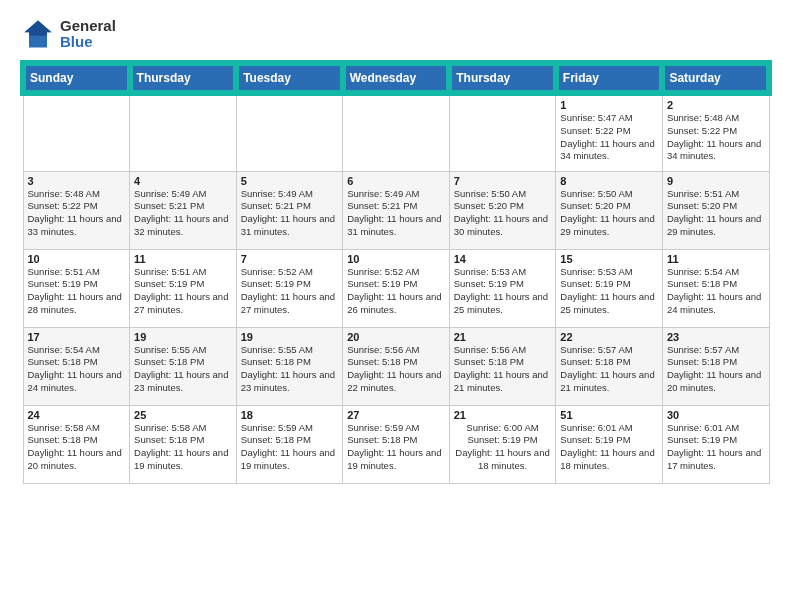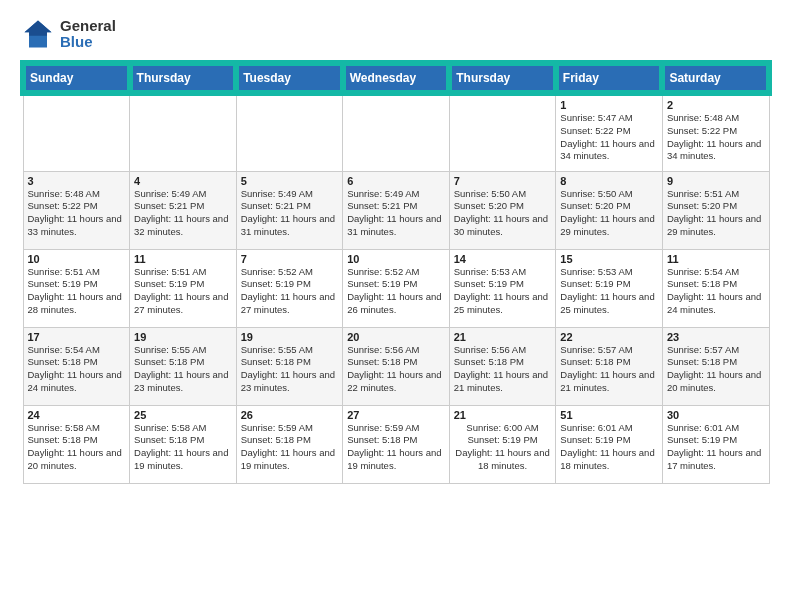--- a/index.html
+++ b/index.html
@@ -298,21 +298,21 @@
 Sunset: 5:18 PM
 Daylight: 11 hours and 20 minutes.</div>
           </td>
           <td>
             <span class="day-num">25</span>
             <div class="day-info" style="white-space: pre-line;">Sunrise: 5:58 AM
 Sunset: 5:18 PM
 Daylight: 11 hours and 19 minutes.</div>
           </td>
           <td>
-            <span class="day-num">26</span>
+            <span class="day-num">18</span>
             <div class="day-info" style="white-space: pre-line;">Sunrise: 5:59 AM
 Sunset: 5:18 PM
 Daylight: 11 hours and 19 minutes.</div>
           </td>
           <td>
             <span class="day-num">27</span>
             <div class="day-info" style="white-space: pre-line;">Sunrise: 5:59 AM
 Sunset: 5:18 PM
 Daylight: 11 hours and 19 minutes.</div>
           </td>

